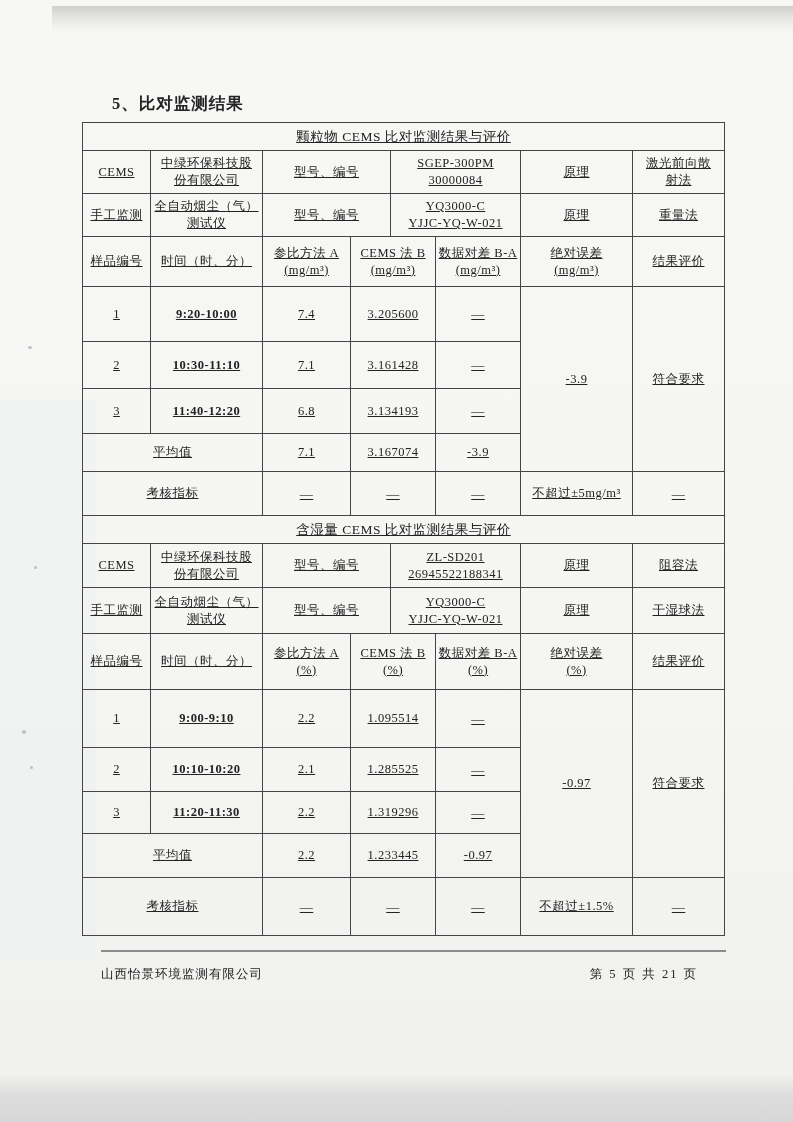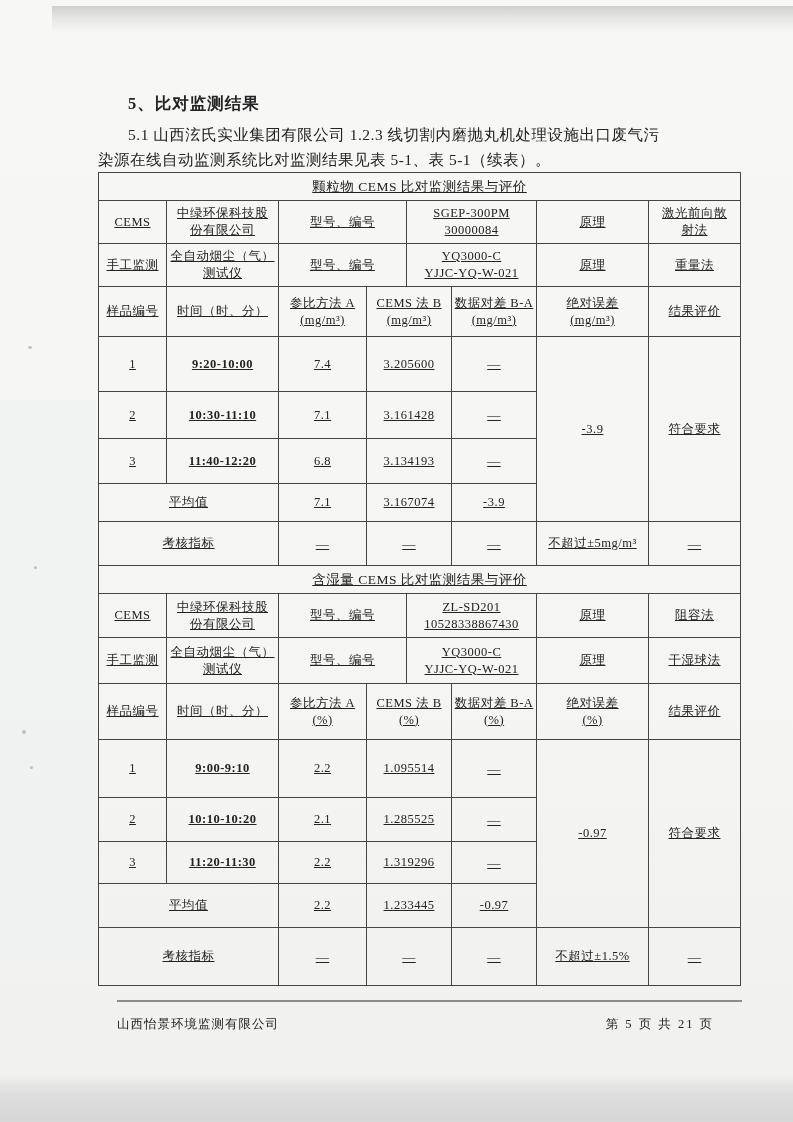--- a/index.html
+++ b/index.html
@@ -27,21 +27,21 @@
   .scan-tint-left{
     position:absolute;left:0;top:400px;width:96px;height:560px;
     background:#eceef1;opacity:.55;pointer-events:none;
   }
   .speck{position:absolute;background:#9aa0a8;border-radius:50%;opacity:.6;}
   .speck.s1{left:28px;top:346px;width:4px;height:3px;}
   .speck.s2{left:34px;top:566px;width:3px;height:3px;}
   .speck.s3{left:22px;top:730px;width:4px;height:4px;}
   .speck.s4{left:30px;top:766px;width:3px;height:3px;}
 
-  .content{position:absolute;left:98px;top:0;width:648px;}
+  .content{position:absolute;left:82px;top:0;width:648px;}
 
   .heading{
     margin:93px 0 7px 30px;
     font-size:16.5px;font-weight:bold;letter-spacing:1px;
   }
   .intro{
     margin:0;width:648px;
     font-size:15.5px;line-height:25px;letter-spacing:.5px;
     white-space:pre-line;text-indent:30px;
   }
@@ -87,22 +87,20 @@
   <div class="scan-tint-left"></div>
   <div class="speck s1"></div>
   <div class="speck s2"></div>
   <div class="speck s3"></div>
   <div class="speck s4"></div>
 
   <div class="content">
 
     <h2 class="heading">5、比对监测结果</h2>
 
-    <p class="intro">5.1 山西泫氏实业集团有限公司 1.2.3 线切割内磨抛丸机处理设施出口废气污
-染源在线自动监测系统比对监测结果见表 5-1、表 5-1（续表）。</p>
 
 
     <table class="cems">
       <colgroup>
         <col style="width:68px">
           <col style="width:112px">
           <col style="width:88px">
           <col style="width:40px">
         <col style="width:45px">
           <col style="width:85px">
@@ -188,21 +186,21 @@
 
         <tr style="height:28px">
           <td colspan="8" class="sec-title">含湿量 CEMS 比对监测结果与评价</td>
         </tr>
         <tr style="height:44px">
           <td>CEMS</td>
           <td class="pre">中绿环保科技股
 份有限公司</td>
           <td colspan="2">型号、编号</td>
           <td colspan="2" class="pre num">ZL-SD201
-10528338867430</td>
+26945522188341</td>
           <td>原理</td>
           <td class="pre">阻容法</td>
         </tr>
         <tr style="height:46px">
           <td>手工监测</td>
           <td class="pre">全自动烟尘（气）
 测试仪</td>
           <td colspan="2">型号、编号</td>
           <td colspan="2" class="pre num">YQ3000-C
 YJJC-YQ-W-021</td>

